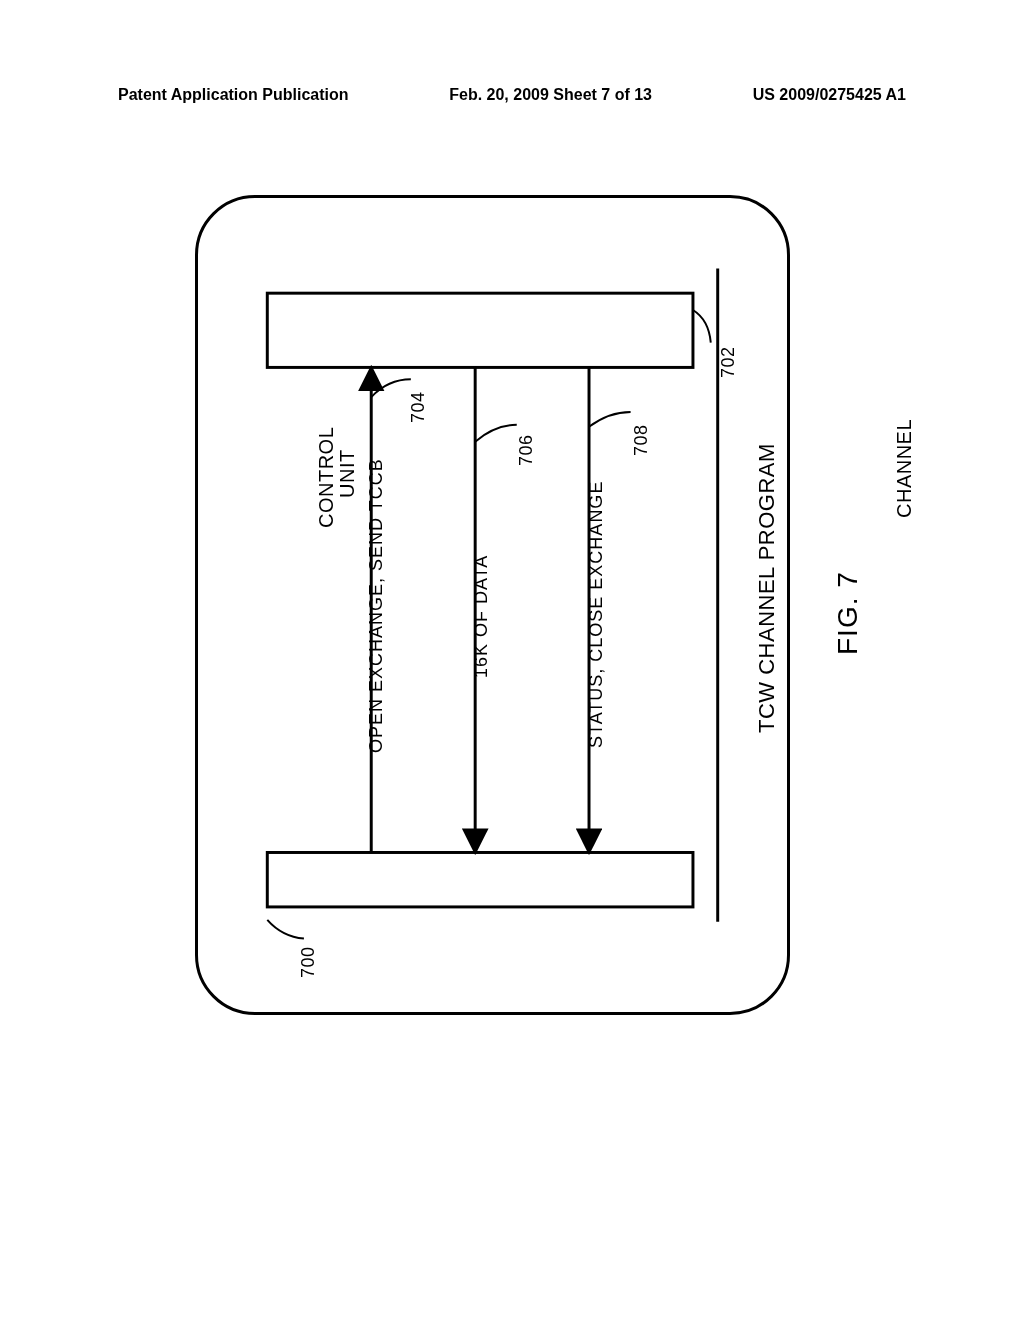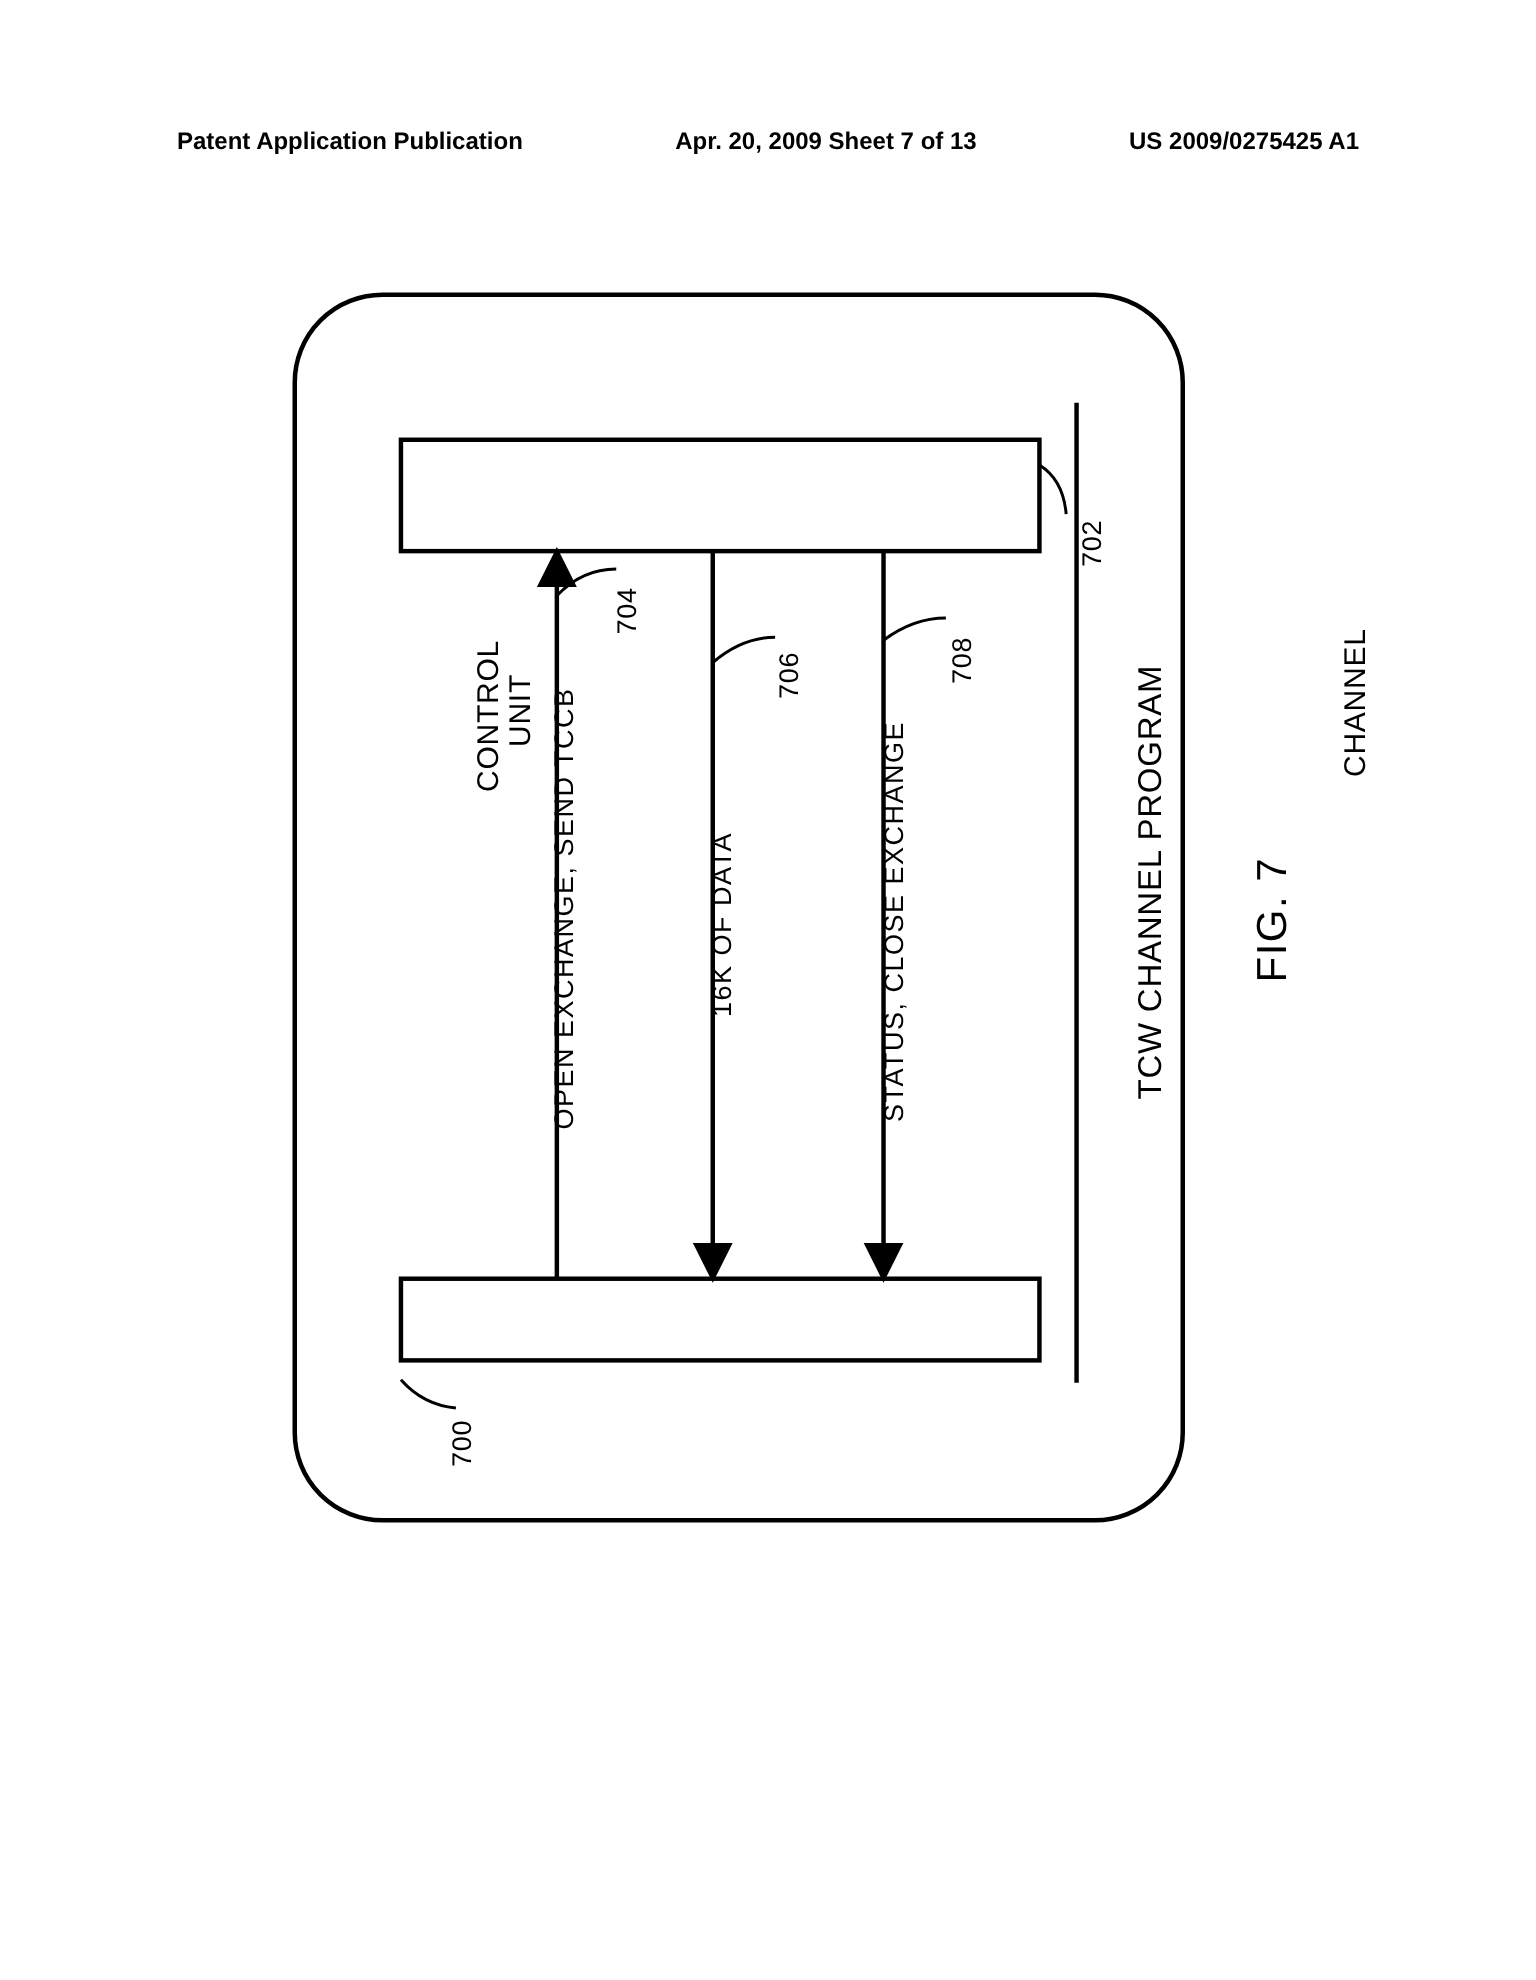--- a/index.html
+++ b/index.html
@@ -54,21 +54,21 @@
     letter-spacing: 1px;
   }
 </style>
 </head>
 <body>
 
 <div class="page">
 
   <div class="header">
     <span>Patent Application Publication</span>
-    <span>Apr. 20, 2009  Sheet 7 of 13</span>
+    <span>Feb. 20, 2009  Sheet 7 of 13</span>
     <span>US 2009/0275425 A1</span>
   </div>
 
   <div class="figure-frame">
 
     <svg class="fig-svg" viewBox="0 0 595 820">
       <defs>
         <marker id="arrow" viewBox="0 0 10 10" refX="9" refY="5" markerWidth="9" markerHeight="9" orient="auto-start-reverse">
           <path d="M0,0 L10,5 L0,10 z" fill="#000"></path>
         </marker>

